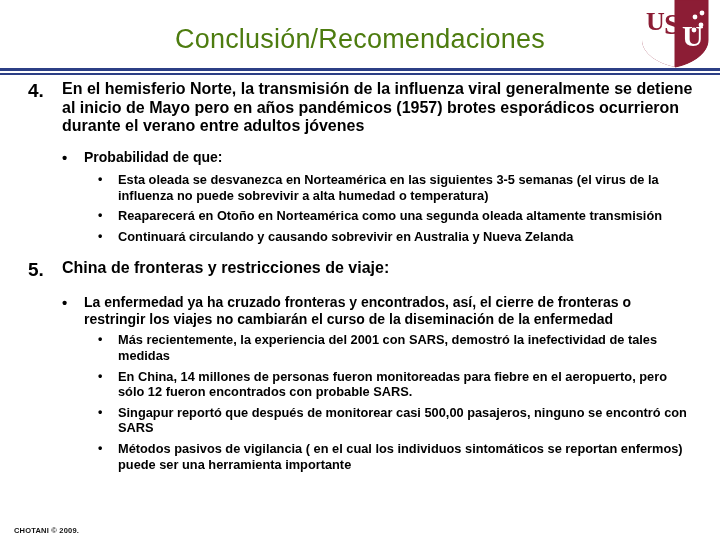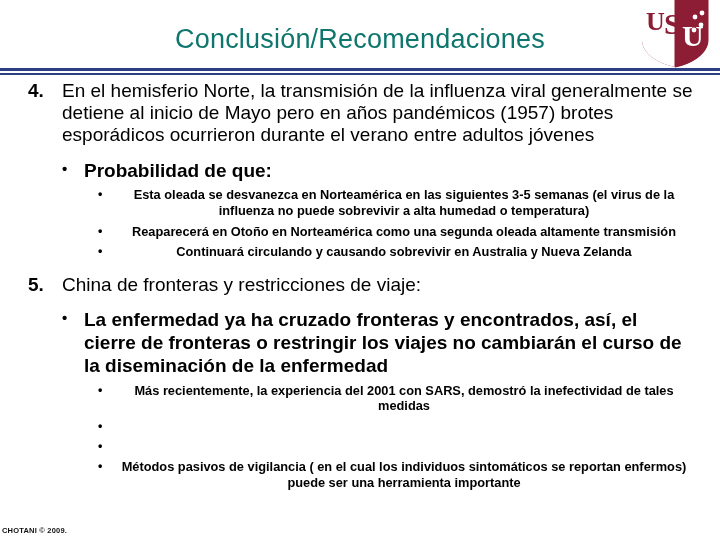--- a/index.html
+++ b/index.html
@@ -23,21 +23,21 @@
     width: 720px;
   }
   .slide-title {
     position: absolute;
     top: 24px;
     left: 0;
     width: 720px;
     text-align: center;
     font-size: 27px;
     font-weight: normal;
-    color: #0f766e;
+    color: #4d7c0f;
     letter-spacing: 0.2px;
   }
   .logo {
     position: absolute;
     top: 0px;
     right: 8px;
     width: 74px;
     height: 68px;
   }
   .header-rules {
@@ -78,41 +78,41 @@
   }
   .l1 .num {
     width: 34px;
     flex: 0 0 34px;
     font-size: 19px;
     font-weight: bold;
     line-height: 1.17;
   }
   .l1 .txt {
     flex: 1 1 auto;
-    font-size: 19px;
-    font-weight: normal;
+    font-size: 16px;
+    font-weight: bold;
     line-height: 1.17;
   }
 
   
   .l2 {
     display: flex;
     padding: 0 26px 0 62px;
     margin-top: 6px;
   }
   .l2 .bul {
     width: 22px;
     flex: 0 0 22px;
     font-size: 15px;
     line-height: 1.2;
     font-weight: bold;
   }
   .l2 .txt {
     flex: 1 1 auto;
-    font-size: 19px;
+    font-size: 14px;
     font-weight: bold;
     line-height: 1.2;
   }
 
   
   .l3 {
     display: flex;
     padding: 0 30px 0 98px;
     margin-top: 5px;
   }
@@ -121,30 +121,29 @@
     flex: 0 0 20px;
     font-size: 12.5px;
     line-height: 1.22;
     font-weight: bold;
   }
   .l3 .txt {
     flex: 1 1 auto;
     font-size: 12.8px;
     font-weight: bold;
     line-height: 1.22;
-    text-align: center;
   }
 
   .block-gap { height: 14px; }
   .small-gap { height: 7px; }
 
   
   .footer {
     position: absolute;
-    left: 2px;
+    left: 14px;
     bottom: 5px;
     font-size: 7.5px;
     font-weight: bold;
     color: #111111;
     letter-spacing: 0.2px;
   }
 </style>
 </head>
 <body>
 
@@ -217,24 +216,26 @@
     <div class="txt">La enfermedad ya ha cruzado fronteras y encontrados, así, el cierre de fronteras o restringir los viajes no cambiarán el curso de la diseminación de la enfermedad</div>
   </div>
 
   <div class="l3">
     <div class="bul">•</div>
     <div class="txt">Más recientemente, la experiencia del 2001 con SARS, demostró la inefectividad de tales medidas</div>
   </div>
 
   <div class="l3">
     <div class="bul">•</div>
-  </div>
-
-  <div class="l3">
-    <div class="bul">•</div>
+    <div class="txt">En China, 14 millones de personas fueron monitoreadas para fiebre en el aeropuerto, pero sólo 12 fueron encontrados con probable SARS.</div>
+  </div>
+
+  <div class="l3">
+    <div class="bul">•</div>
+    <div class="txt">Singapur reportó que después de monitorear casi 500,00 pasajeros, ninguno se encontró con SARS</div>
   </div>
 
   <div class="l3">
     <div class="bul">•</div>
     <div class="txt">Métodos pasivos de vigilancia ( en el cual los individuos sintomáticos se reportan enfermos) puede ser una herramienta importante</div>
   </div>
 
 </div>
 
 <div class="footer">CHOTANI © 2009.</div>

